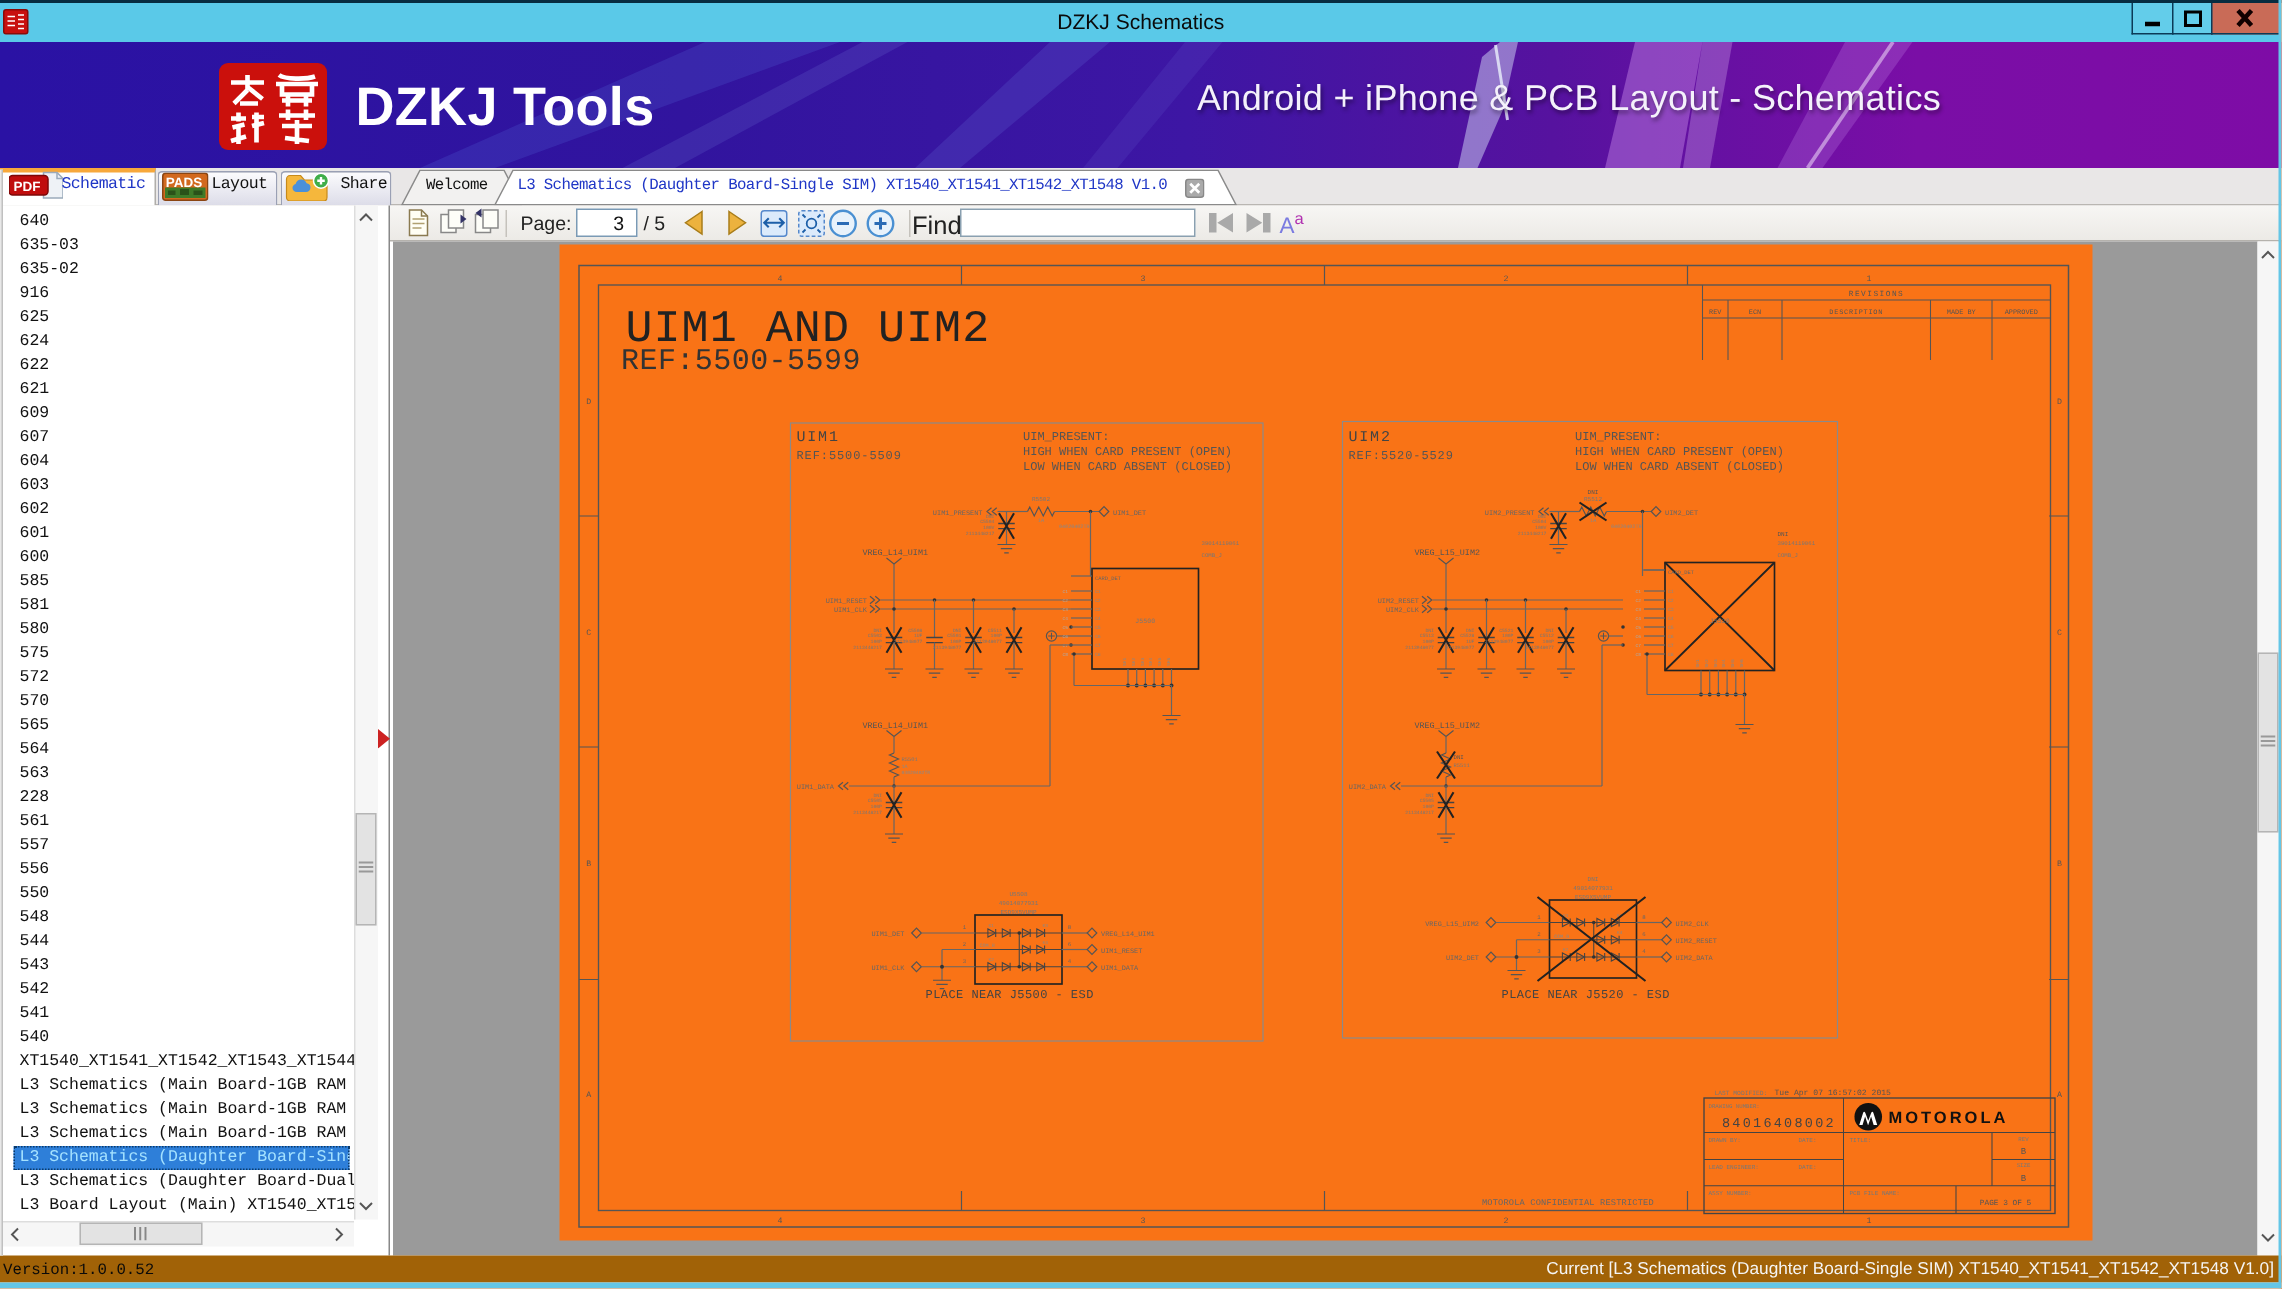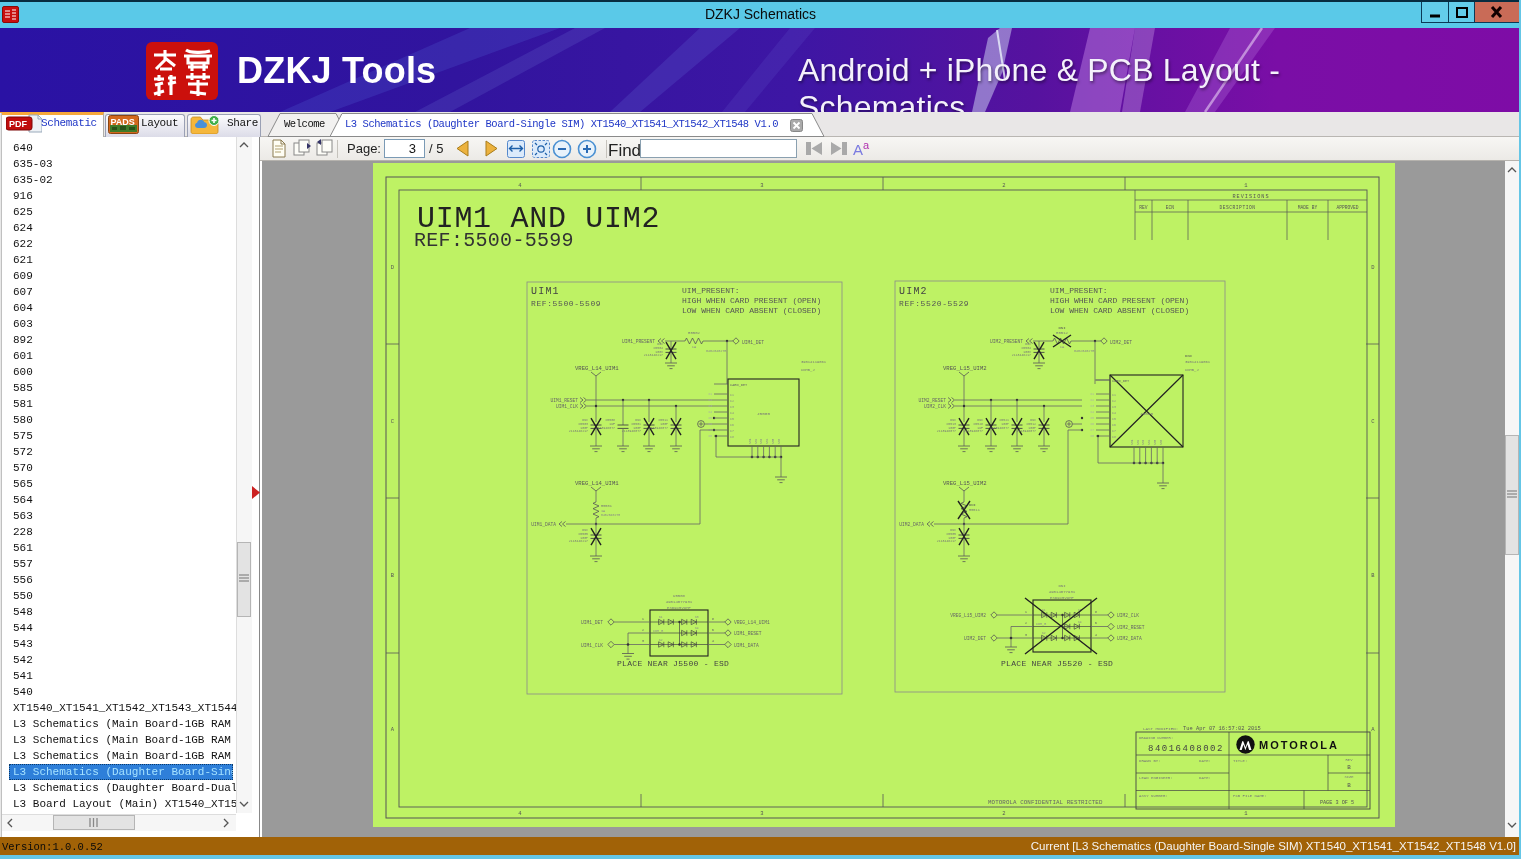--- a/index.html
+++ b/index.html
@@ -10,34 +10,34 @@
 .titlebar{left:0;top:0;width:1521px;height:28px;background:#5ac9e8;border-top:2px solid #072c40}
 .titletext{left:0;top:6px;width:1521px;text-align:center;font-size:14px;color:#0a0a0a}
 .appicon{left:2px;top:6px;width:17px;height:17px;background:#c8100e;border-radius:2px;border:1px solid #8a0a08}
 .wbtn{top:2px;height:21px;border:1px solid #0b3a57;border-top:none}
 .btn-min{left:1421px;width:28px;background:#63cdea}
 .btn-max{left:1448px;width:27px;background:#63cdea}
 .btn-close{left:1474px;width:46px;background:#c96b57;border-right:none}
 .banner{left:0;top:28px;width:1521px;height:84px;background:linear-gradient(90deg,#2a12a4 0%,#31149e 30%,#3d16a4 52%,#56129f 68%,#7a0ea6 84%,#7e0ca6 100%);overflow:hidden}
 .dzkj-logo{left:146px;top:42px;width:72px;height:58px;background:#cb100c;border-radius:6px}
 .dzkj-title{left:237px;top:50px;font-size:36px;font-weight:bold;color:#fff;letter-spacing:0.2px}
-.banner-right{left:798px;top:52px;width:620px;font-size:32px;color:#f4f1fb;letter-spacing:0.2px;text-shadow:1px 2px 3px rgba(0,0,0,0.45)}
+.banner-right{left:798px;top:52px;width:620px;font-size:24px;color:#f4f1fb;letter-spacing:0.2px;text-shadow:1px 2px 3px rgba(0,0,0,0.45)}
 .tabbar{left:0;top:112px;width:1521px;height:25px;background:#e9e7e7;border-bottom:1px solid #b9b6b2}
 .tab-schem{left:0;top:112px;width:104px;height:25px;background:#fff;border-top:3px solid #f7a83b;border-right:1px solid #b0aeaa}
 .tab-btn{top:114px;height:23px;background:linear-gradient(#fbfbfd,#dcdce8);border:1px solid #9aa0b4;border-bottom:none;border-radius:3px 3px 0 0}
 .tab-layout{left:105px;width:80px}
 .tab-share{left:187px;width:74px}
 .tabtext{font-size:11px;letter-spacing:-0.4px;font-family:"Liberation Mono",monospace}
 .doctext{font-size:10.5px;letter-spacing:-0.45px;font-family:"Liberation Mono",monospace}
 .toolbar{left:0;top:137px;width:1521px;height:24px;background:linear-gradient(#f7f6f4,#eceae6);border-bottom:1px solid #b5b2ad}
 .sidebar{left:0;top:137px;width:260px;height:700px;background:#fff;border-right:1px solid #888;overflow:hidden}
 .sr{position:absolute;left:13px;height:16px;line-height:16px;font-family:"Liberation Mono",monospace;font-size:11px;color:#111;white-space:pre;width:224px;overflow:hidden}
 .sr.sel{left:9px;padding-left:4px;width:224px;background:#2e7fd9;color:#a5e2ff;outline:1px dotted #0a3a6a;outline-offset:-1px}
 .viewer{left:262px;top:161px;width:1243px;height:676px;background:#9a9a9a}
-.page{left:373px;top:163px;width:1022px;height:664px;background:#bef264}
+.page{left:373px;top:163px;width:1022px;height:664px;background:#f97316}
 .statusbar{left:0;top:837px;width:1521px;height:18px;background:#a16207}
 .statusbar .v{position:absolute;left:2px;top:4px;font-family:"Liberation Mono",monospace;font-size:10.5px;color:#0a0a0a}
 .statusbar .c{position:absolute;right:5px;top:3px;font-family:Liberation Sans, sans-serif;font-size:11.5px;color:#f5f5f5}
 .bottomedge{left:0;top:855px;width:1521px;height:4px;background:#64c6e6}
 .sideedge{top:0;width:2px;height:859px;background:#64c6e6}
 .scroll-track{background:#f6f6f6}
 .thumb{background:#e3e3e3;border:1px solid #b5b5b5}
 </style>
 </head>
 <body>
@@ -218,21 +218,21 @@
 <div class="sr" style="top:35px">635-02</div>
 <div class="sr" style="top:51px">916</div>
 <div class="sr" style="top:67px">625</div>
 <div class="sr" style="top:83px">624</div>
 <div class="sr" style="top:99px">622</div>
 <div class="sr" style="top:115px">621</div>
 <div class="sr" style="top:131px">609</div>
 <div class="sr" style="top:147px">607</div>
 <div class="sr" style="top:163px">604</div>
 <div class="sr" style="top:179px">603</div>
-<div class="sr" style="top:195px">892</div>
+<div class="sr" style="top:195px">602</div>
 <div class="sr" style="top:211px">601</div>
 <div class="sr" style="top:227px">600</div>
 <div class="sr" style="top:243px">585</div>
 <div class="sr" style="top:259px">581</div>
 <div class="sr" style="top:275px">580</div>
 <div class="sr" style="top:291px">575</div>
 <div class="sr" style="top:307px">572</div>
 <div class="sr" style="top:323px">570</div>
 <div class="sr" style="top:339px">565</div>
 <div class="sr" style="top:355px">564</div>

